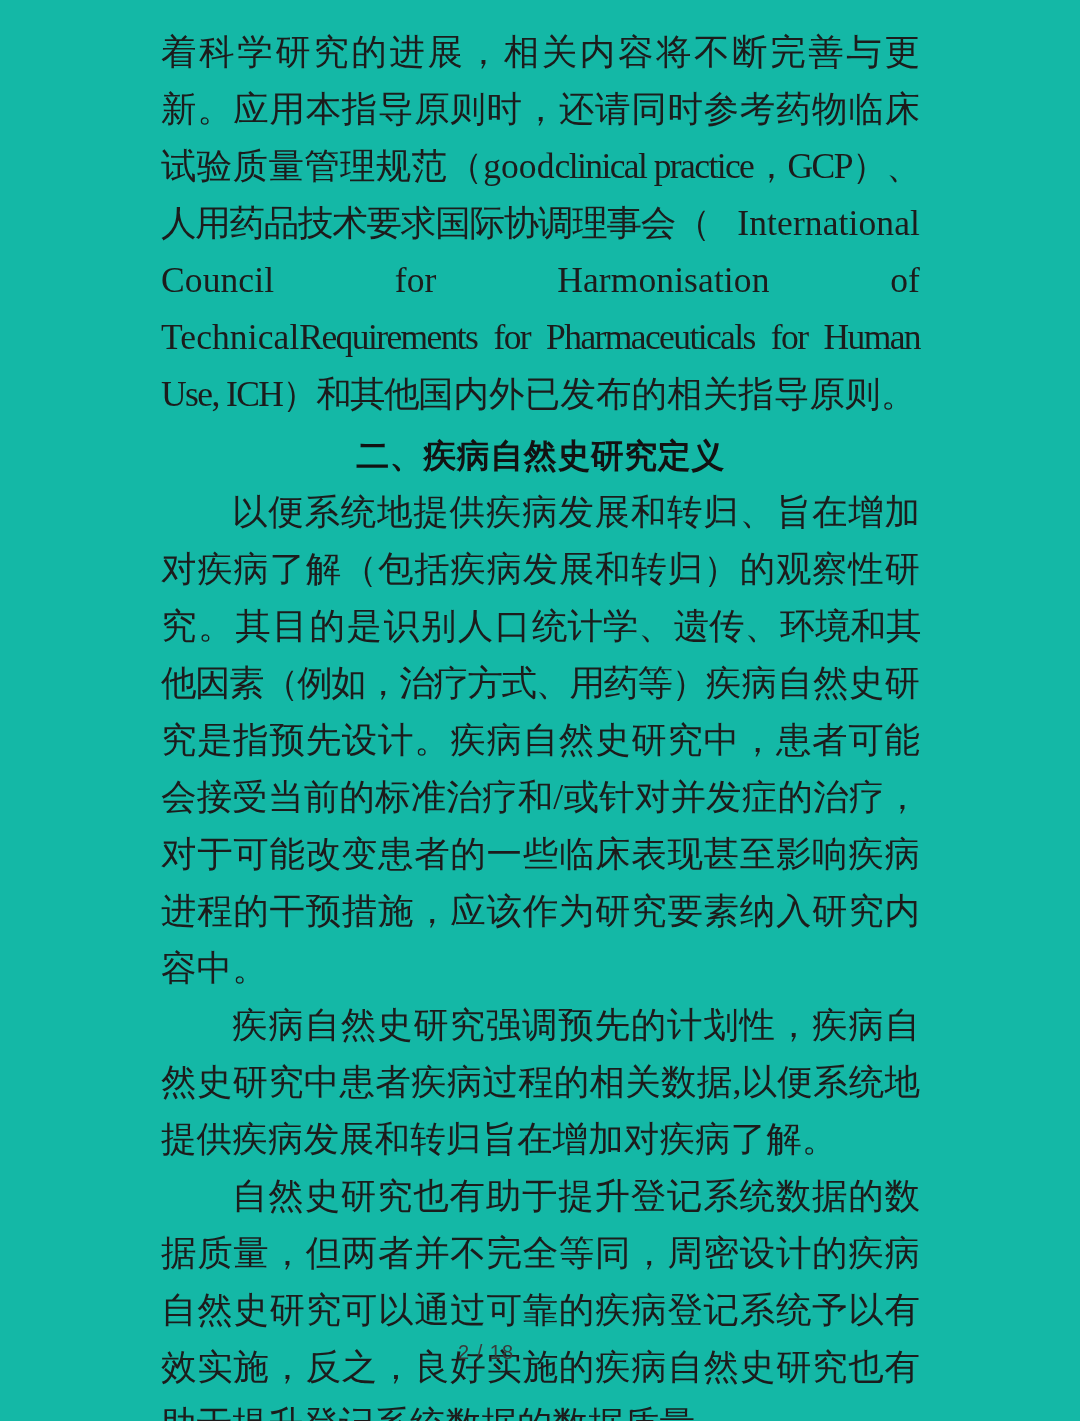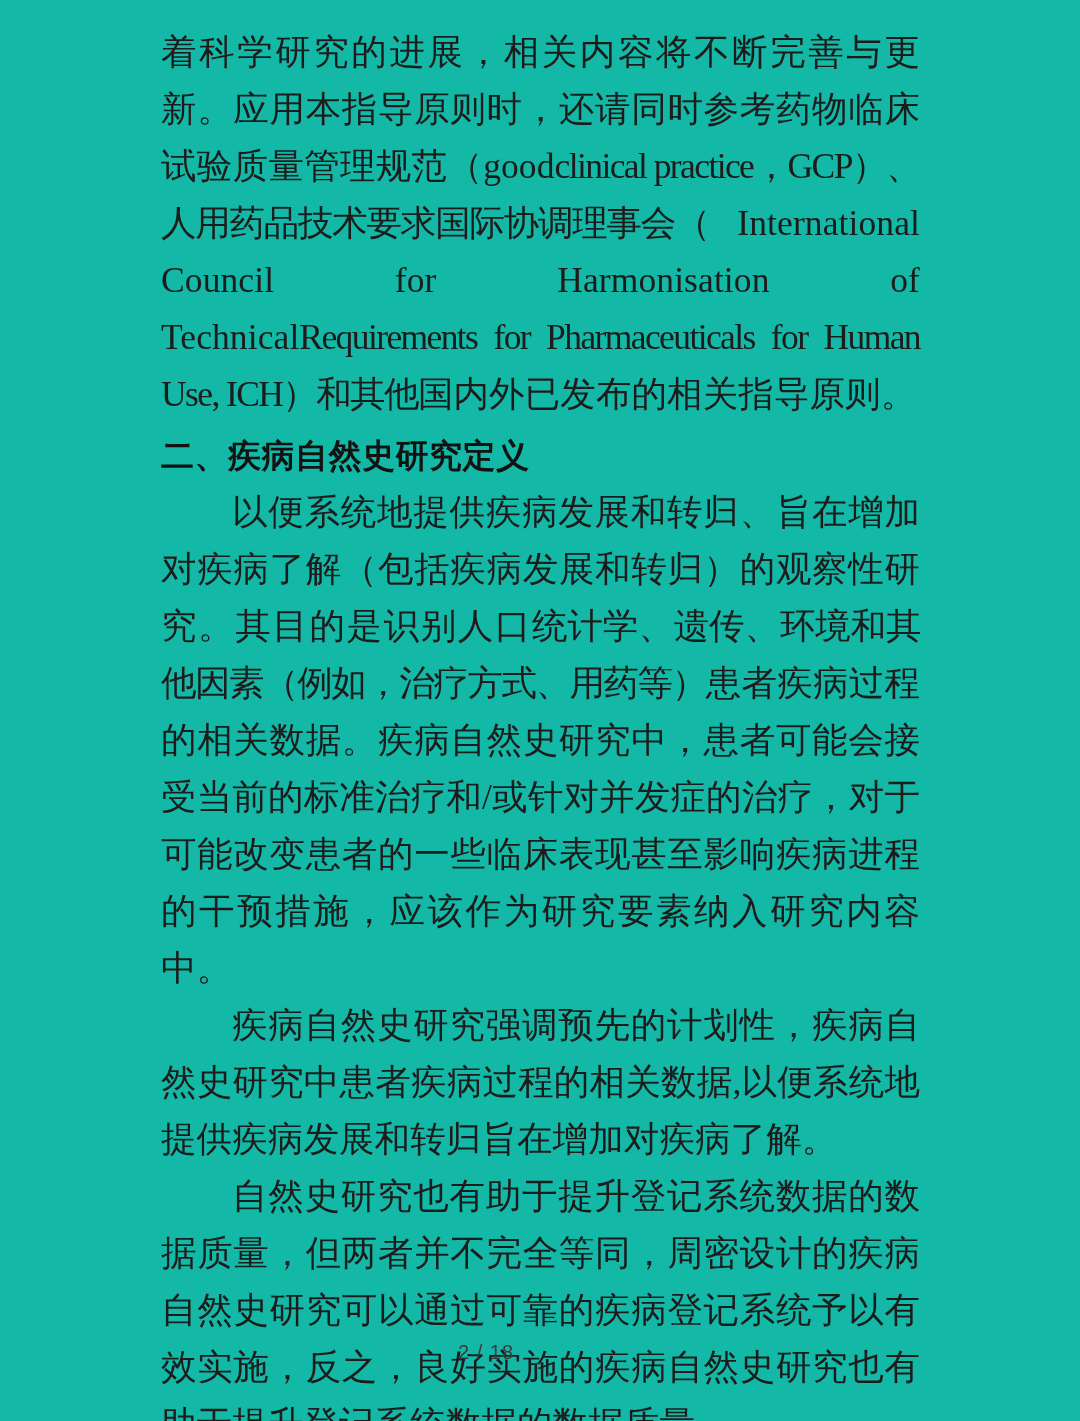--- a/index.html
+++ b/index.html
@@ -51,21 +51,21 @@
   }
   
   .heading {
     font-family: "DejaVu Sans", "Liberation Sans", sans-serif;
     font-size: 33px;
     font-weight: bold;
     line-height: 57px;
     margin: 0;
     color: #121212;
     letter-spacing: 0.5px;
-    text-align: left;
+    text-align: center;
   }
   
   .footer {
     position: absolute;
     left: 0;
     top: 1341px;
     width: 972px;
     text-align: center;
     font-family: Liberation Sans, sans-serif;
     font-size: 20px;
@@ -80,21 +80,21 @@
 <div class="page">
 
   <div class="content">
 
     <p class="para cont"><span>着科学研究的进展，相关内容将不断完善与更新。应用本指</span><span>导原则时，还请同时参考药物临床试验质量管理规范（good</span><span class="tight">clinical practice，GCP）、人用药品技术要求国际协调理事会</span><span class="wide-gap">（ International Council for Harmonisation of Technical</span><span class="tight">Requirements for Pharmaceuticals for Human Use, ICH）和其他</span><span>国内外已发布的相关指导原则。</span></p>
 
     <div class="spacer-sm"></div>
 
     <h2 class="heading">二、疾病自然史研究定义</h2>
 
-    <p class="para indent"><span>以便系统地提供疾病发展和转归、旨在增加对疾病了解</span><span>（包括疾病发展和转归）的观察性研究。其目的是识别人口</span><span class="tight">统计学、遗传、环境和其他因素（例如，治疗方式、用药等）</span><span>患者疾病过程的相关数据。疾病自然史研究中，患者可能</span><span>会接受当前的标准治疗和/或针对并发症的治疗，对于可能改</span><span>变患者的一些临床表现甚至影响疾病进程的干预措施，应该</span><span>作为研究要素纳入研究内容中。</span></p>
+    <p class="para indent"><span>以便系统地提供疾病发展和转归、旨在增加对疾病了解</span><span>（包括疾病发展和转归）的观察性研究。其目的是识别人口</span><span class="tight">统计学、遗传、环境和其他因素（例如，治疗方式、用药等）</span><span>疾病自然史研究是指预先设计。疾病自然史研究中，患者可能</span><span>会接受当前的标准治疗和/或针对并发症的治疗，对于可能改</span><span>变患者的一些临床表现甚至影响疾病进程的干预措施，应该</span><span>作为研究要素纳入研究内容中。</span></p>
 
     <p class="para indent"><span>疾病自然史研究强调预先的计划性，疾病自然史研究中</span><span>患者疾病过程的相关数据,以便系统地提供疾病发展和转归</span><span>旨在增加对疾病了解。</span></p>
 
     <p class="para indent"><span>自然史研究也有助于提升登记系统数据的数据质量，</span><span>但两者并不完全等同，周密设计的疾病自然史研究可以通过</span><span>可靠的疾病登记系统予以有效实施，反之，良好实施的疾病</span><span>自然史研究也有助于提升登记系统数据的数据质量。</span></p>
 
   </div>
 
   <div class="footer">2 / 18</div>
 
 </div>

